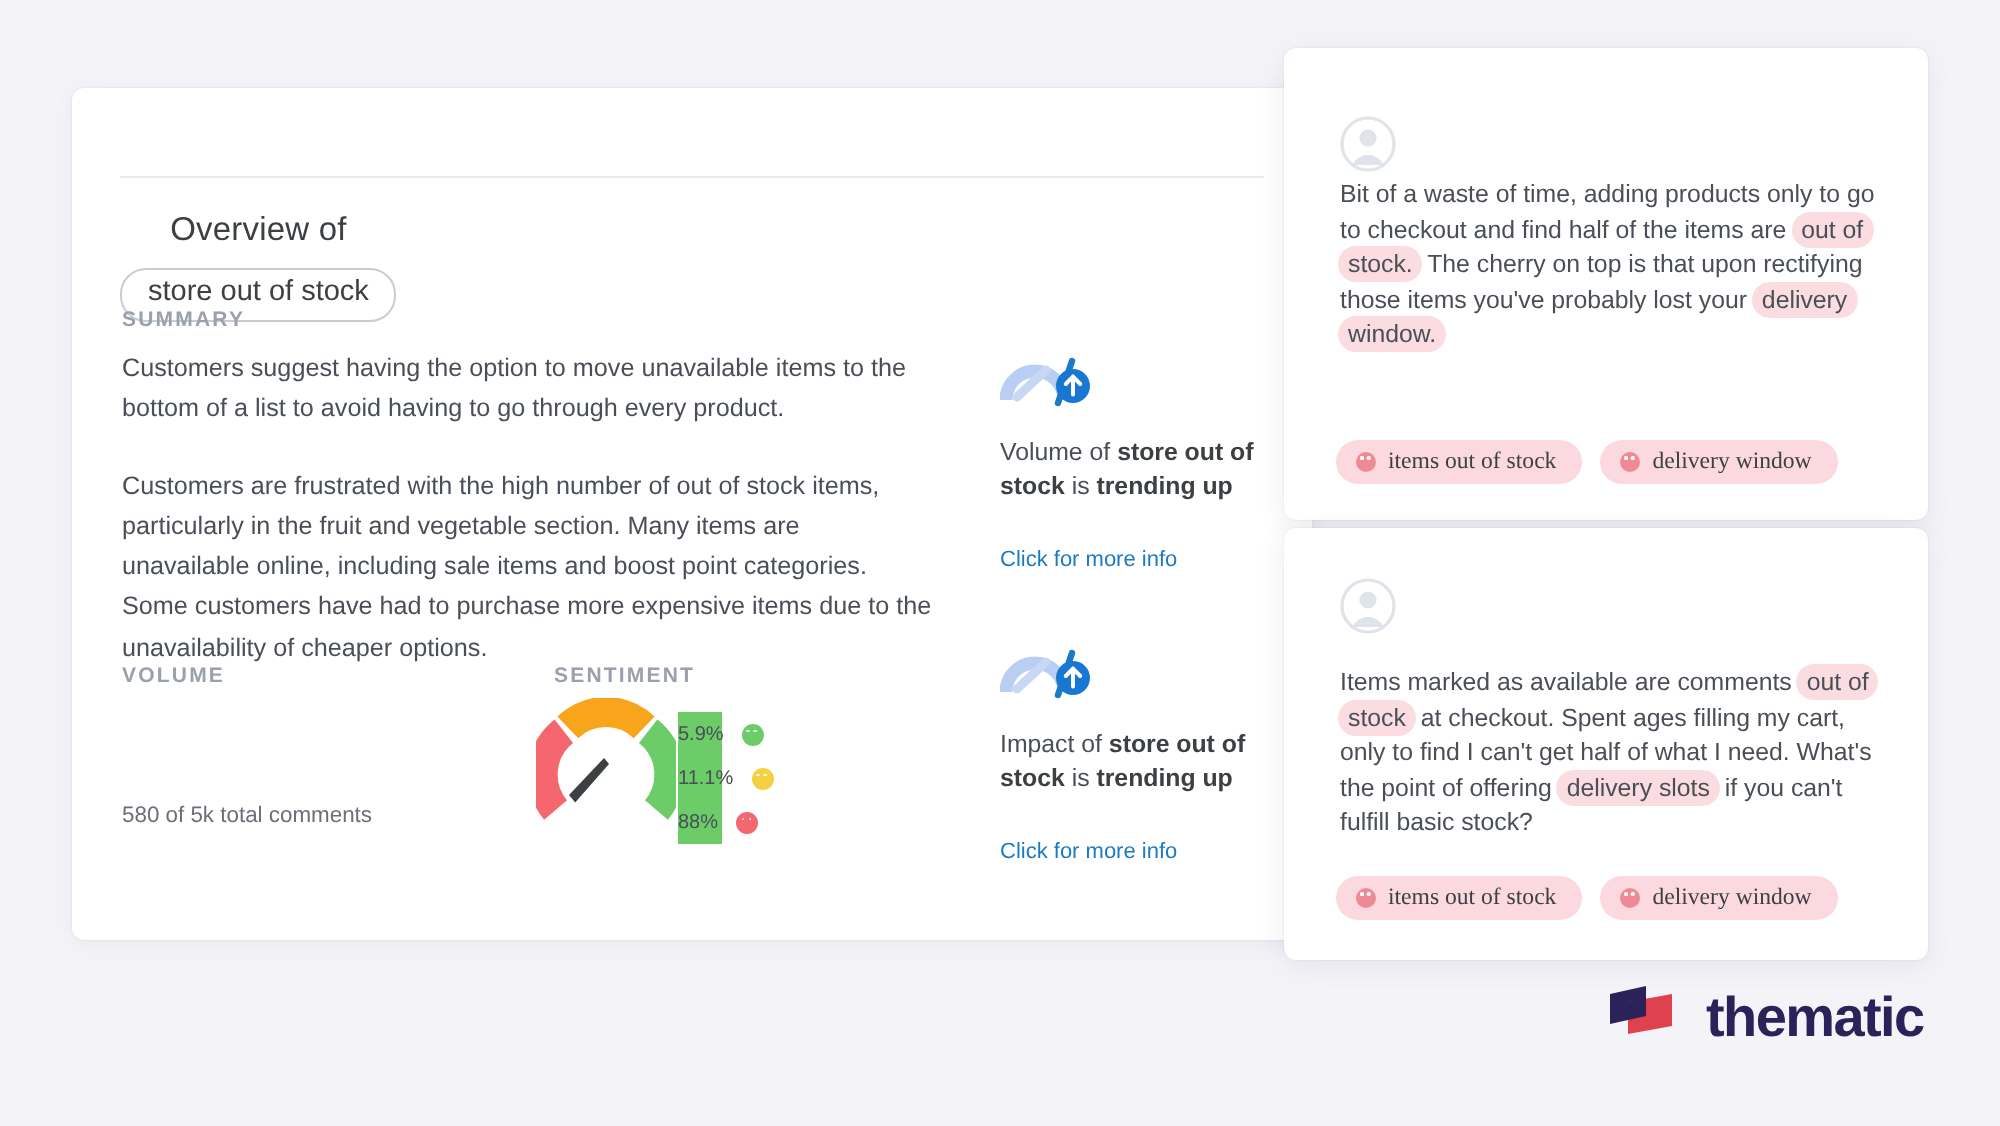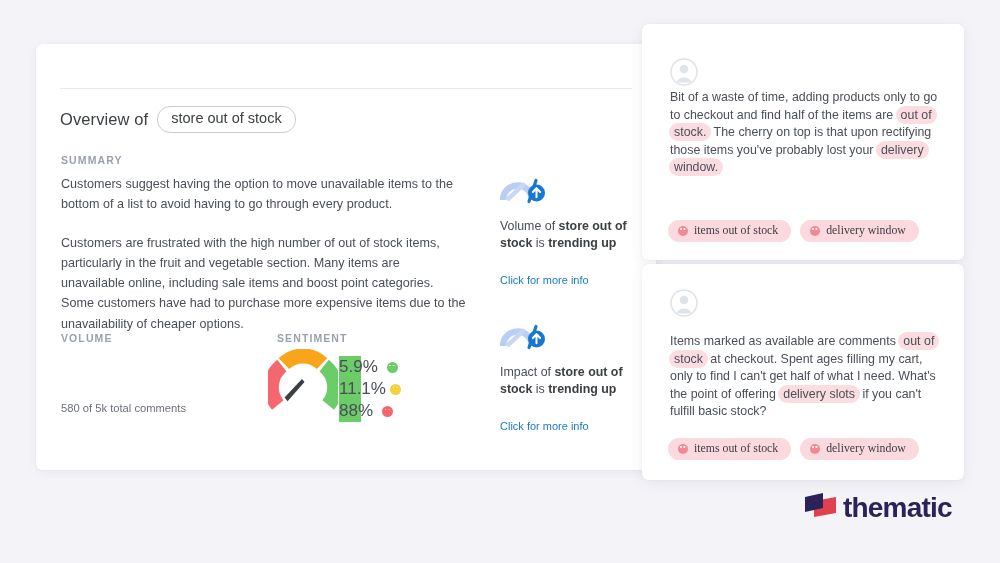--- a/index.html
+++ b/index.html
@@ -37,20 +37,21 @@
     background: #e9e9ef;
   }
 
   .overview-title-row {
     position: absolute;
     left: 24px;
     top: 62px;
     display: flex;
     align-items: center;
     gap: 9px;
+    flex-direction: column;
   }
   .overview-title {
     font-size: 16.5px;
     color: #3c4043;
     font-weight: 400;
     letter-spacing: 0.1px;
   }
   .theme-pill {
     border: 1px solid #c9ccd4;
     border-radius: 13px;
@@ -119,21 +120,21 @@
     width: 260px;
   }
   .sent-row {
     display: flex;
     align-items: center;
     height: 22px;
   }
   .sent-pct {
     width: 42px;
     text-align: right;
-    font-size: 17px;
+    font-size: 10px;
     color: #4a4f57;
     margin-right: 9px;
   }
   .sent-emoji {
     width: 11px;
     height: 11px;
     border-radius: 50%;
     margin-right: 7px;
     flex: 0 0 auto;
     position: relative;
@@ -247,20 +248,21 @@
     box-shadow: 3.4px 0 0 #fff;
   }
 
   
   .logo {
     position: absolute;
     left: 803px;
     top: 491px;
     display: flex;
     align-items: center;
+    gap: 10px;
   }
   .logo-text {
     font-size: 28px;
     font-weight: 700;
     color: #2a2258;
     letter-spacing: -0.8px;
     line-height: 1;
   }
 </style>
 </head>

